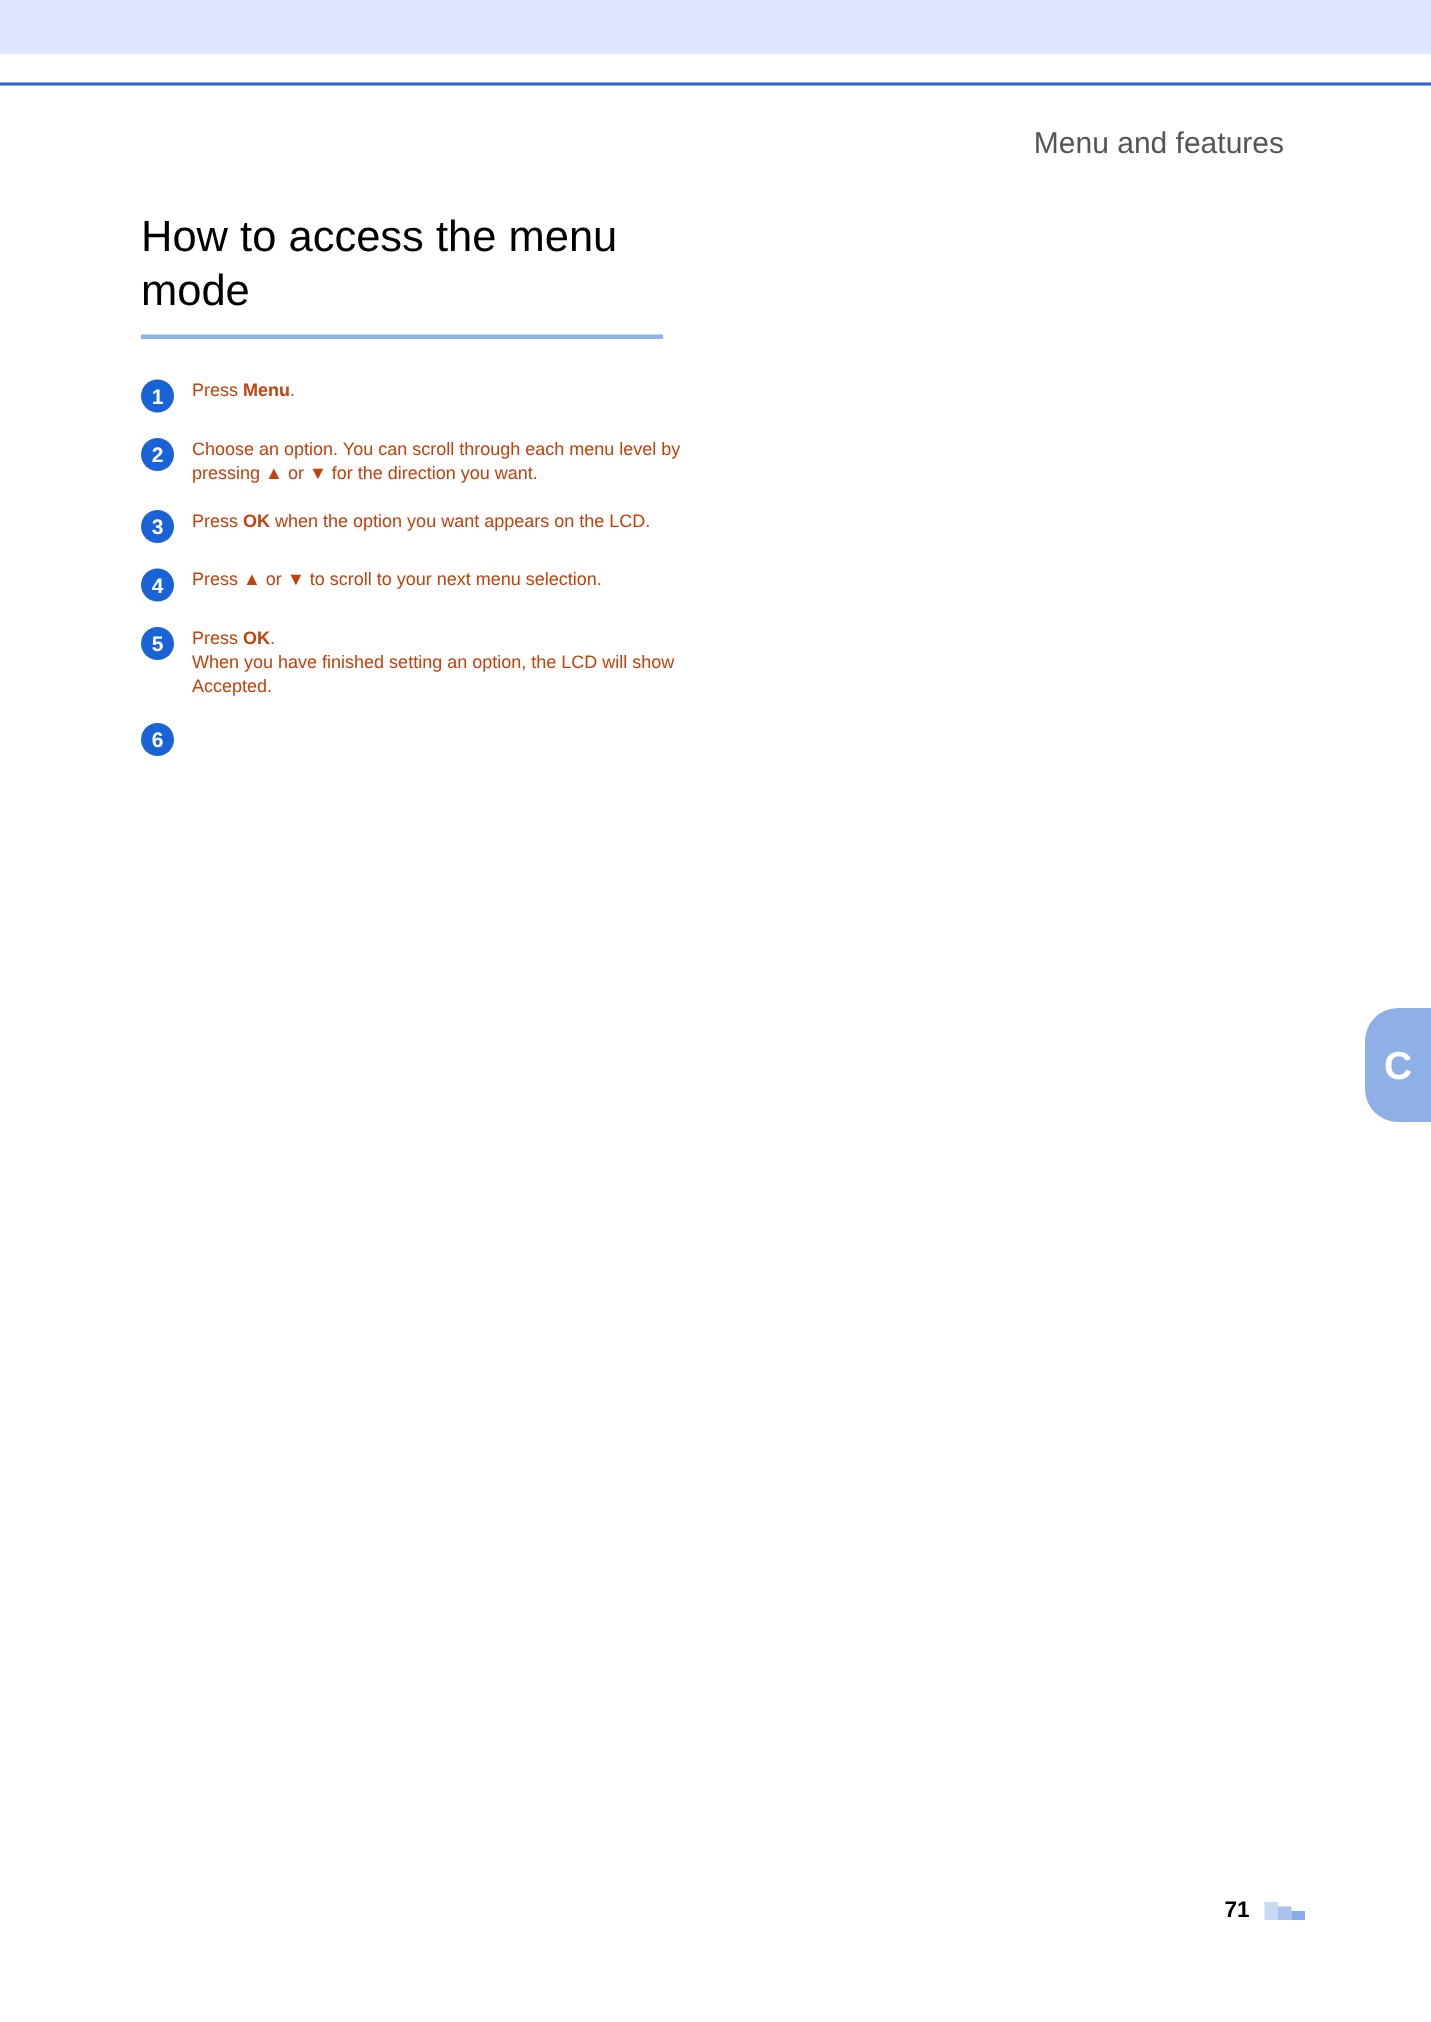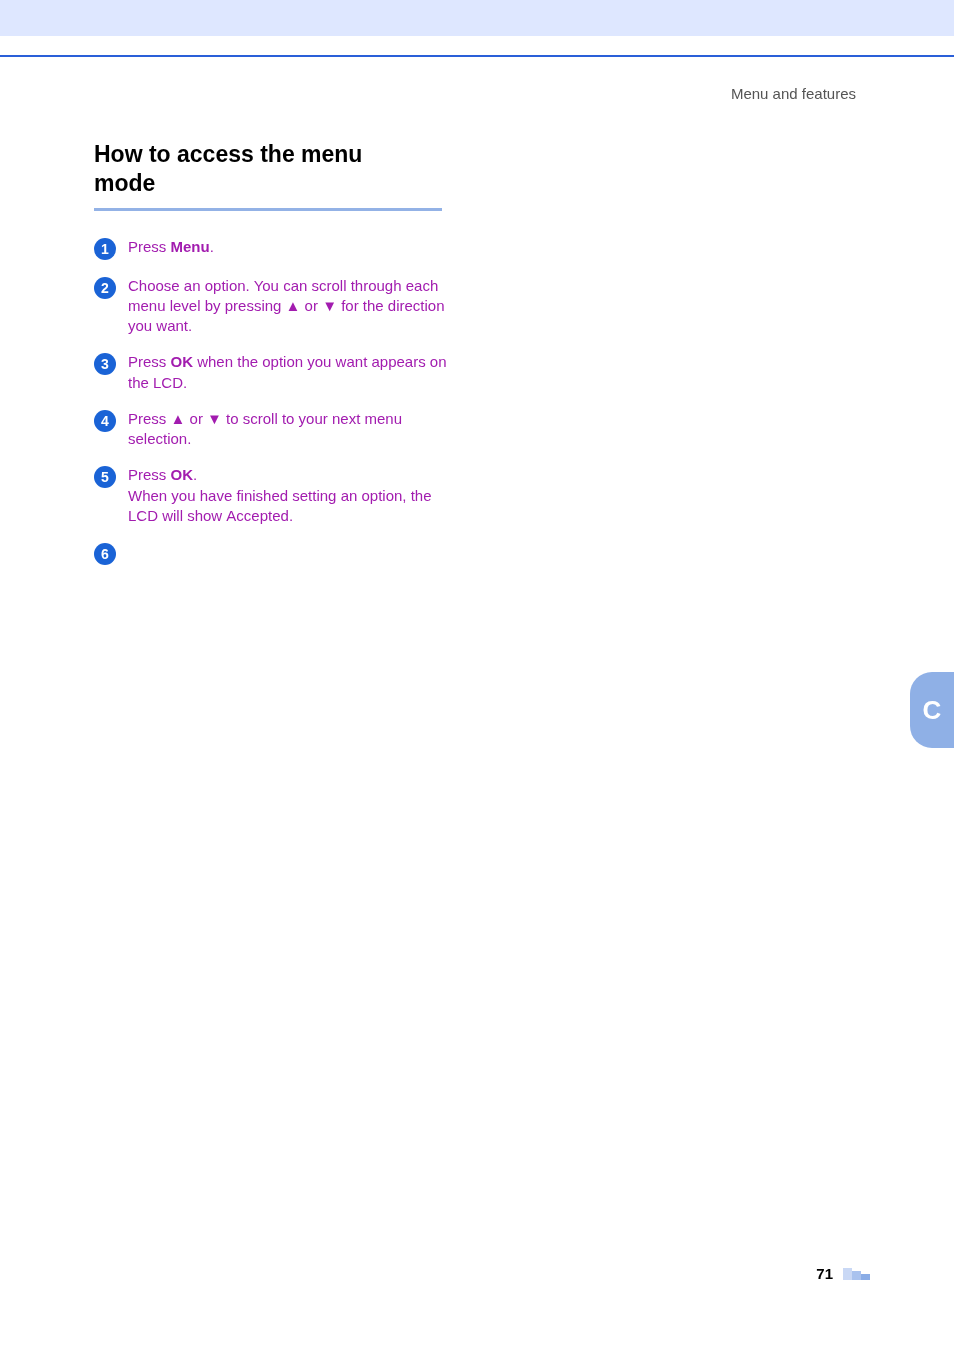--- a/index.html
+++ b/index.html
@@ -1,26 +1,26 @@
 <!DOCTYPE html>
 <html><head>
 <meta charset="utf-8">
 <style>
   * { margin: 0; padding: 0; box-sizing: border-box; }
   html, body { width: 954px; height: 1348px; background: #ffffff; font-family: Arial, Helvetica, sans-serif; position: relative; }
   .top-bar { width: 100%; height: 36px; background: #dee7ff; }
   .top-rule { position: absolute; top: 55px; left: 0; width: 100%; height: 2px; background: #2a5fd8; }
-  .header-text { position: absolute; top: 85px; right: 98px; font-size: 15px; color: #555; }
+  .header-text { position: absolute; top: 85px; right: 98px; font-size: 20px; color: #555; }
   .main { position: absolute; top: 140px; left: 94px; width: 360px; }
-  .heading { font-size: 23px; font-weight: bold; color: #000; line-height: 1.25; }
+  .heading { font-size: 29px; font-weight: normal; color: #000; line-height: 1.25; }
   .heading-underline { margin-top: 10px; height: 3px; background: #93b2e6; width: 348px; }
   .steps { margin-top: 26px; }
   .step { display: flex; align-items: flex-start; margin-bottom: 16px; }
   .bullet { flex: 0 0 22px; width: 22px; height: 22px; border-radius: 50%; background: #1a63d6; color: #ffffff; font-size: 14px; font-weight: bold; display: flex; align-items: center; justify-content: center; margin-right: 12px; margin-top: 1px; }
-  .step-body { font-size: 15px; color: #a21caf; line-height: 1.35; }
+  .step-body { font-size: 12px; color: #c2410c; line-height: 1.35; }
   .step-body .bold { font-weight: bold; }
   .mono { font-family: Liberation Sans, sans-serif; }
   .section-tab { position: absolute; right: 0; top: 672px; width: 44px; height: 76px; background: #8fb0e6; border-top-left-radius: 22px; border-bottom-left-radius: 22px; display: flex; align-items: center; justify-content: center; }
   .section-tab span { color: #ffffff; font-size: 26px; font-weight: bold; }
   .page-footer { position: absolute; bottom: 66px; right: 84px; display: flex; align-items: center; text-align: center; }
   .page-number { font-size: 15px; font-weight: bold; color: #000; margin-right: 10px; }
   .footer-bars { display: flex; align-items: flex-end; height: 12px; gap: 0; }
   .fb { width: 9px; }
   .fb1 { height: 12px; background: #c9d8f5; }
   .fb2 { height: 9px; background: #a9c2ee; }

